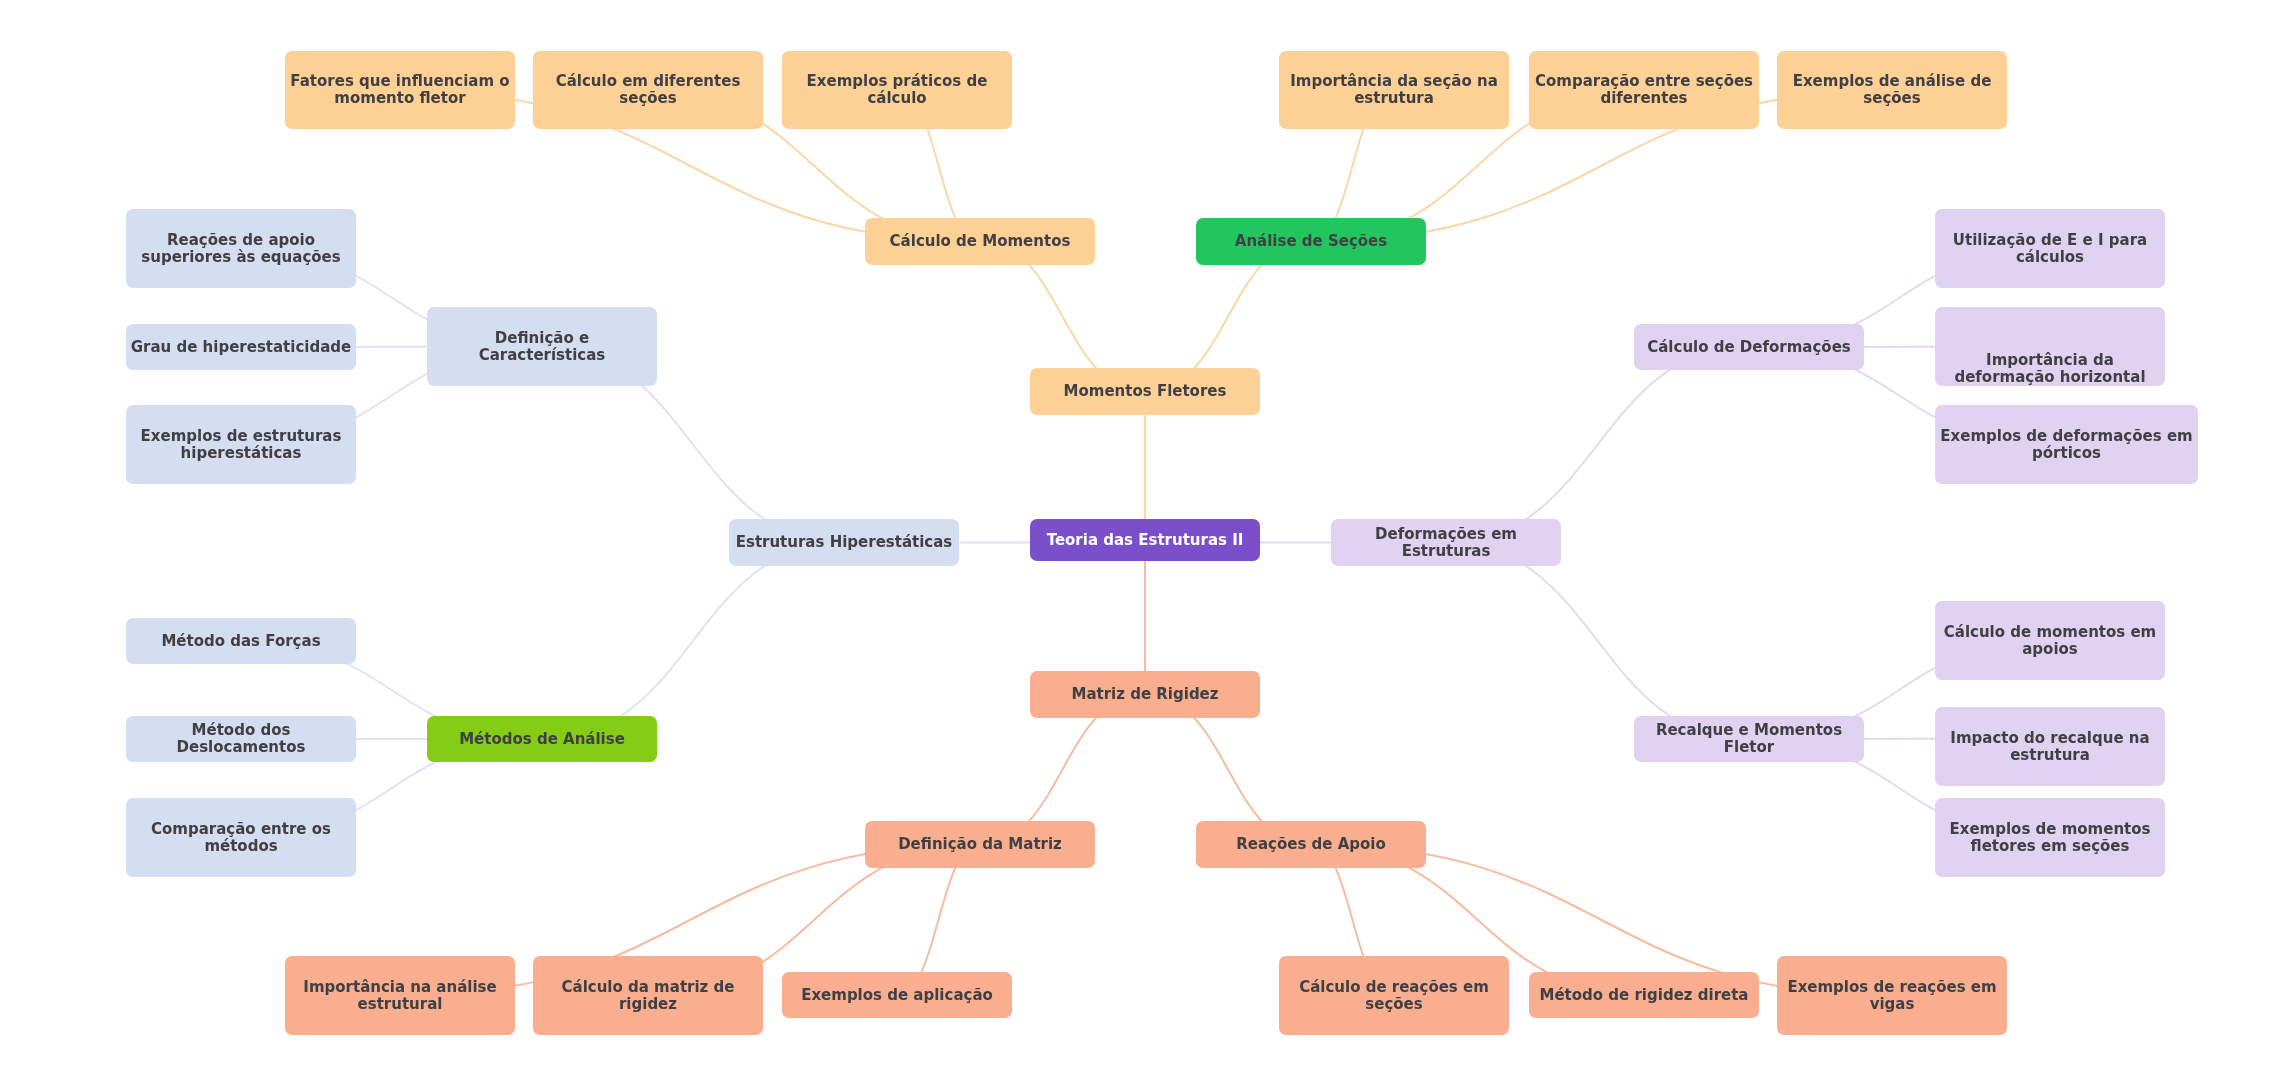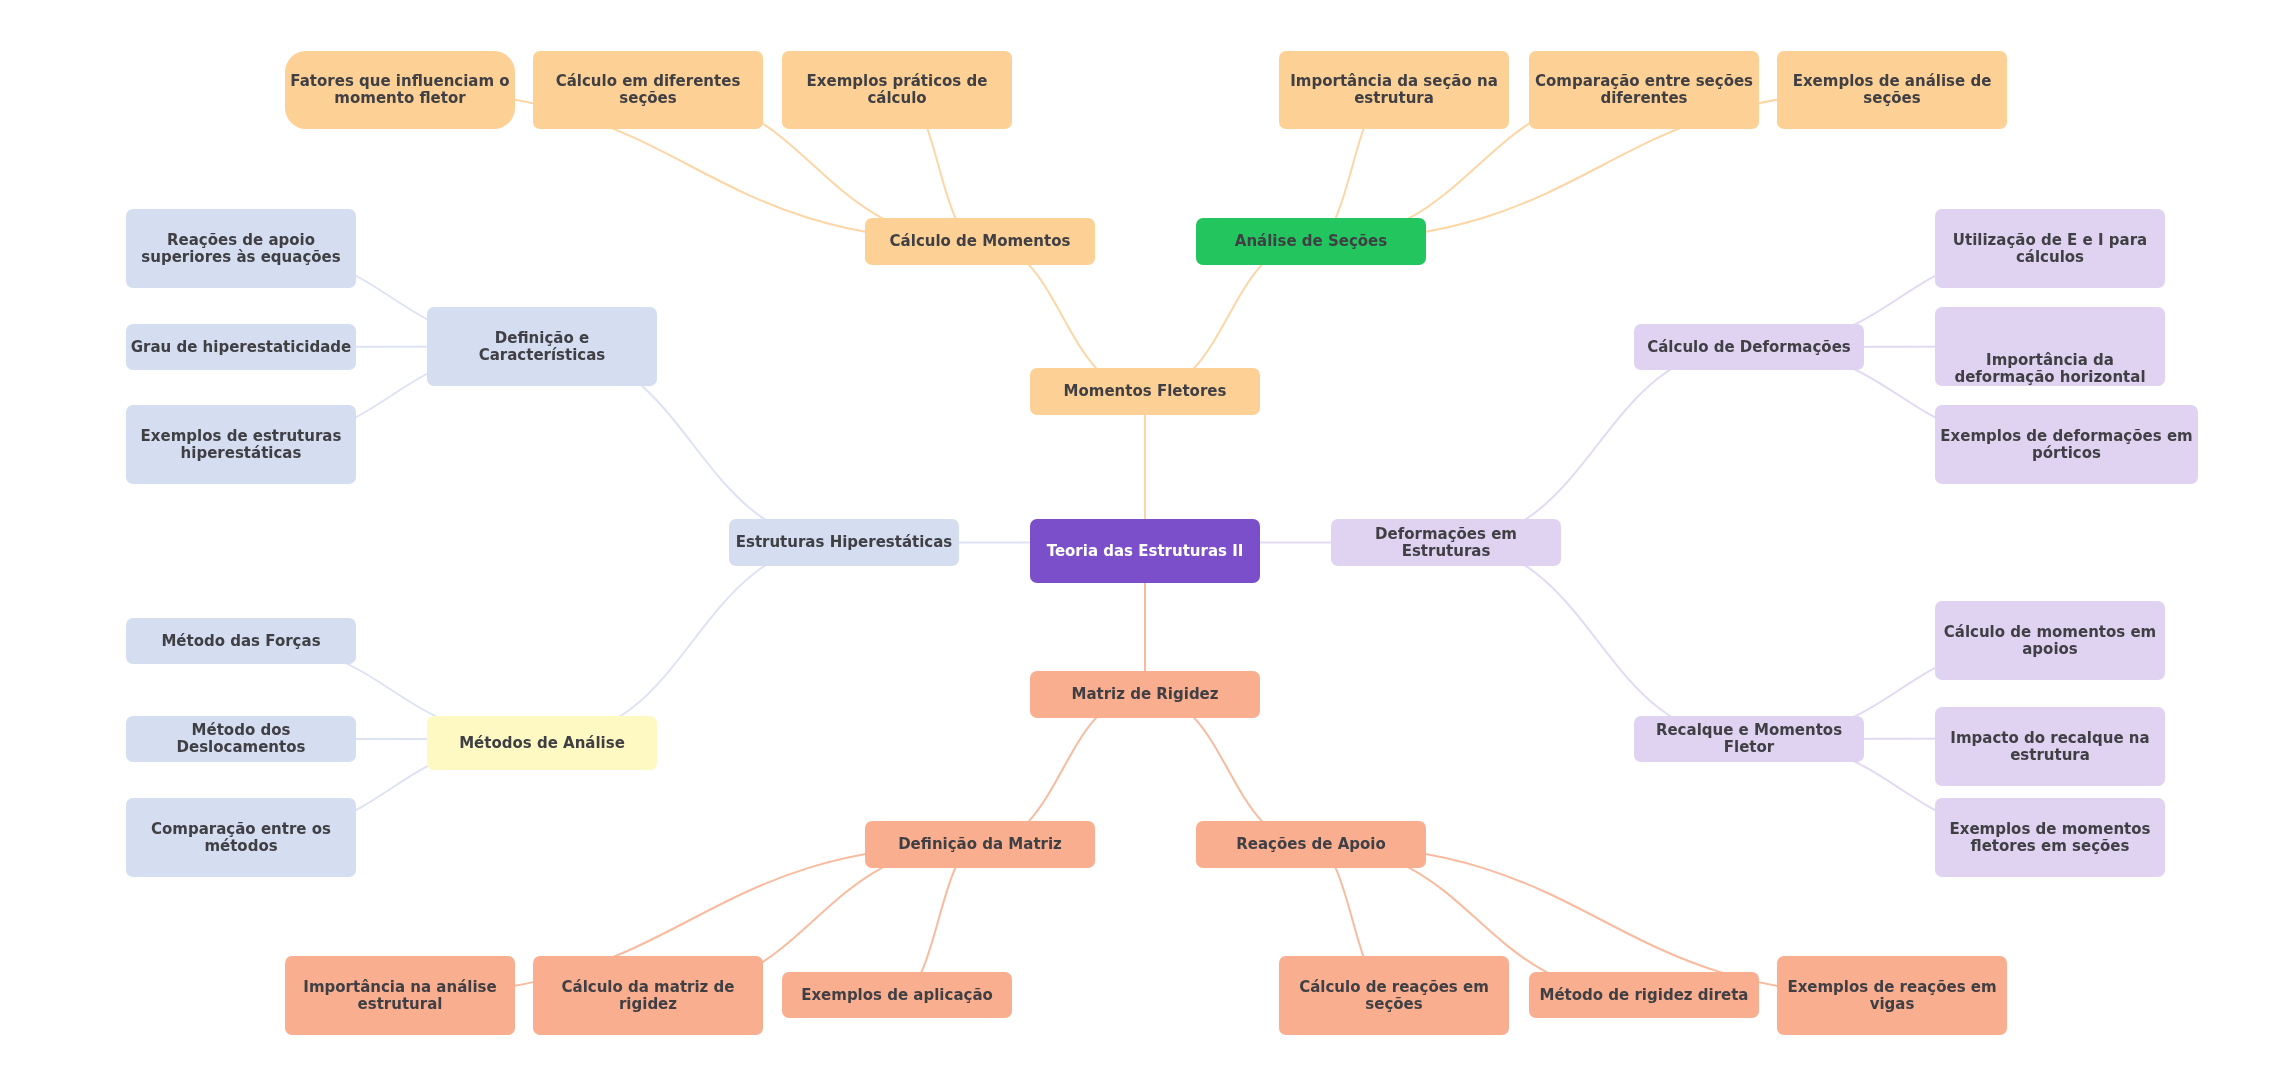--- a/index.html
+++ b/index.html
@@ -48,31 +48,31 @@
     <path d="M1145,694.5 C1062.5,694.5 1062.5,844.5 980,844.5" fill="none" stroke="#f9bb9f" stroke-width="2"></path>
     <path d="M980,844.5 C690,844.5 690,995.5 400,995.5" fill="none" stroke="#f9bb9f" stroke-width="2"></path>
     <path d="M980,844.5 C814,844.5 814,995.5 648,995.5" fill="none" stroke="#f9bb9f" stroke-width="2"></path>
     <path d="M980,844.5 C938.5,844.5 938.5,995 897,995" fill="none" stroke="#f9bb9f" stroke-width="2"></path>
     <path d="M1145,694.5 C1228,694.5 1228,844.5 1311,844.5" fill="none" stroke="#f9bb9f" stroke-width="2"></path>
     <path d="M1311,844.5 C1352.5,844.5 1352.5,995.5 1394,995.5" fill="none" stroke="#f9bb9f" stroke-width="2"></path>
     <path d="M1311,844.5 C1477.5,844.5 1477.5,995 1644,995" fill="none" stroke="#f9bb9f" stroke-width="2"></path>
     <path d="M1311,844.5 C1601.5,844.5 1601.5,995.5 1892,995.5" fill="none" stroke="#f9bb9f" stroke-width="2"></path>
   </svg>
 
-<div class="node root" id="n-root" style="left: 1030px; top: 519px; width: 230px; height: 64px; background: rgb(123, 79, 201); color: rgb(255, 255, 255);">
+<div class="node root" id="n-root" style="left: 1030px; top: 519px; width: 230px; height: 42px; background: rgb(123, 79, 201); color: rgb(255, 255, 255);">
     <span>Teoria das Estruturas II</span>
   </div>
 
 <div class="node" id="b0" style="left: 1030px; top: 368px; width: 230px; height: 47px; background: rgb(253, 209, 150);">
     <span>Momentos Fletores</span>
   </div>
 <div class="node" id="b0s0" style="left: 865px; top: 218px; width: 230px; height: 47px; background: rgb(253, 209, 150);">
     <span>Cálculo de Momentos</span>
   </div>
-<div class="node" id="b0s0l0" style="left: 285px; top: 51px; width: 230px; height: 78px; background: rgb(253, 209, 150); border-radius: 21px;">
+<div class="node" id="b0s0l0" style="left: 285px; top: 51px; width: 230px; height: 78px; background: rgb(253, 209, 150);">
     <span>Fatores que influenciam o momento fletor</span>
   </div>
 <div class="node" id="b0s0l1" style="left: 533px; top: 51px; width: 230px; height: 78px; background: rgb(253, 209, 150);">
     <span>Cálculo em diferentes seções</span>
   </div>
 <div class="node" id="b0s0l2" style="left: 782px; top: 51px; width: 230px; height: 78px; background: rgb(253, 209, 150);">
     <span>Exemplos práticos de cálculo</span>
   </div>
 <div class="node" id="b0s1" style="left: 1196px; top: 218px; width: 230px; height: 47px; background: #22c55e;">
     <span>Análise de Seções</span>
@@ -95,21 +95,21 @@
   </div>
 <div class="node" id="b1s0l0" style="left: 126px; top: 209px; width: 230px; height: 79px; background: rgb(213, 221, 241);">
     <span>Reações de apoio superiores às equações</span>
   </div>
 <div class="node" id="b1s0l1" style="left: 126px; top: 324px; width: 230px; height: 46px; background: rgb(213, 221, 241);">
     <span>Grau de hiperestaticidade</span>
   </div>
 <div class="node" id="b1s0l2" style="left: 126px; top: 405px; width: 230px; height: 79px; background: rgb(213, 221, 241);">
     <span>Exemplos de estruturas hiperestáticas</span>
   </div>
-<div class="node" id="b1s1" style="left: 427px; top: 716px; width: 230px; height: 54px; background: #fef9c3;">
+<div class="node" id="b1s1" style="left: 427px; top: 716px; width: 230px; height: 46px; background: #84cc16;">
     <span>Métodos de Análise</span>
   </div>
 <div class="node" id="b1s1l0" style="left: 126px; top: 618px; width: 230px; height: 46px; background: rgb(213, 221, 241); align-items: center;">
     <span>Método das Forças</span>
   </div>
 <div class="node" id="b1s1l1" style="left: 126px; top: 716px; width: 230px; height: 46px; background: rgb(213, 221, 241);">
     <span>Método dos Deslocamentos</span>
   </div>
 <div class="node" id="b1s1l2" style="left: 126px; top: 798px; width: 230px; height: 79px; background: rgb(213, 221, 241);">
     <span>Comparação entre os métodos</span>

